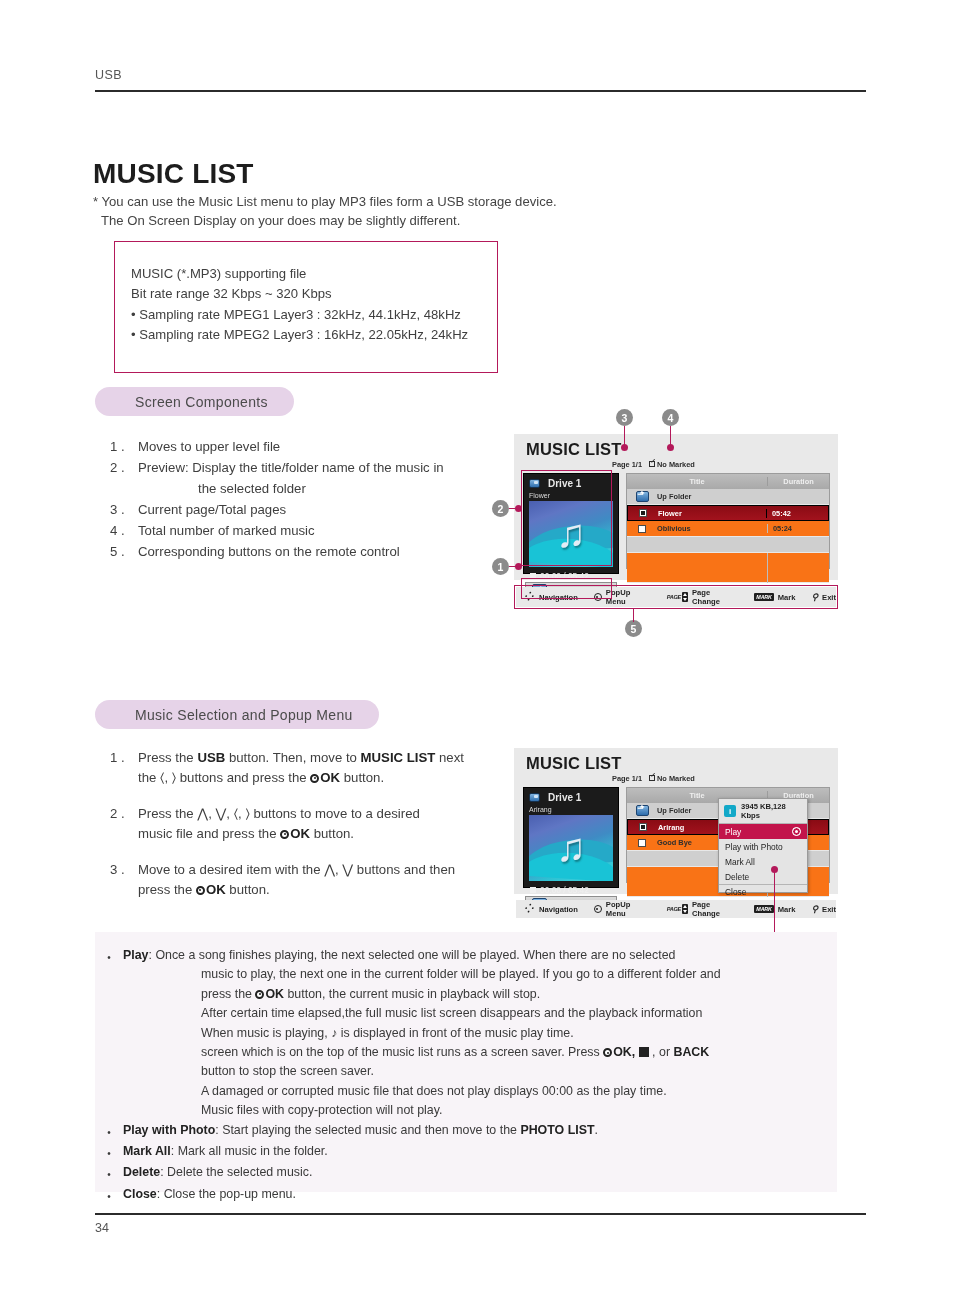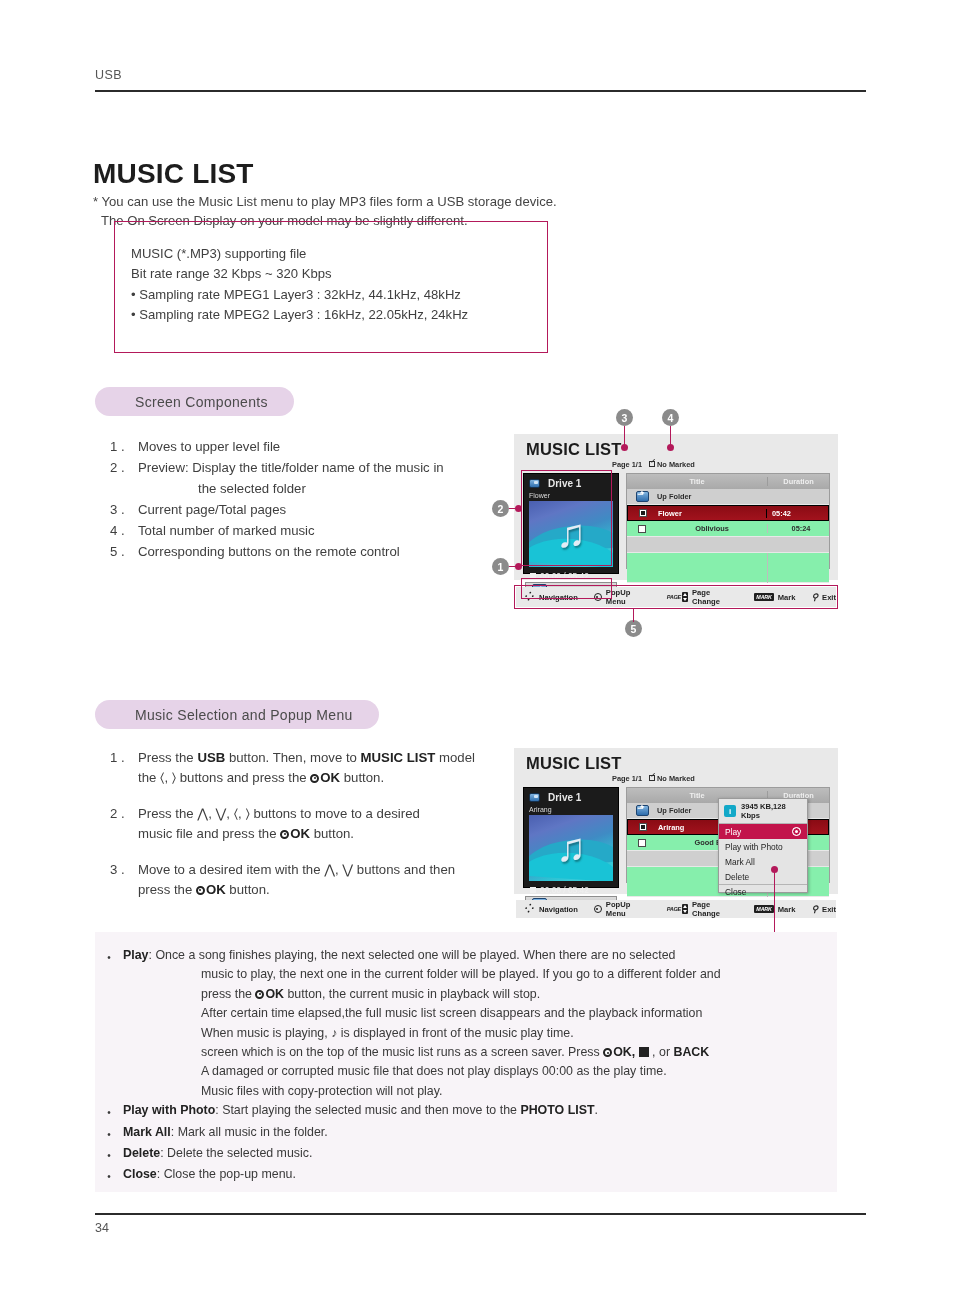--- a/index.html
+++ b/index.html
@@ -29,22 +29,22 @@
     letter-spacing: .2px;
   }
   .intro {
     position: absolute; left: 93px; top: 192px; width: 600px;
     font-size: 13.1px; line-height: 19px; color: #444;
   }
   .intro .l2 { padding-left: 8px; display: block; }
 
   
   .specbox {
-    position: absolute; left: 114px; top: 221px;
-    width: 434px; height: 132px;
+    position: absolute; left: 114px; top: 241px;
+    width: 384px; height: 132px;
     border: 1.4px solid #b3195a;
   }
   .specbox-inner {
     padding: 22px 0 0 16px;
     font-size: 13.1px; line-height: 20.3px; color: #3f3f3f;
   }
 
   
   .pill {
     position: absolute;
@@ -184,21 +184,21 @@
     font-size: 7.4px; font-weight: bold; color: #efefef;
   }
   .th-title { flex: 1; text-align: center; }
   .th-dur { width: 62px; text-align: center; border-left: 1px solid #9c9c9c; }
   .row {
     display: flex; height: 16px; align-items: center;
     border-bottom: 1px solid #e8e8e8;
     background: #cfcfcf;
     font-size: 7.4px; font-weight: bold; color: #2e2e2e;
   }
-  .row.alt { background: #86efac; text-align: center; }
+  .row.alt { background: #f97316; }
   .row.sel { background: linear-gradient(#8a0b14,#a2121d); color: #fff; border: 1px solid #000; }
   .r-ico { width: 30px; display: flex; justify-content: center; flex: none; }
   .r-title { flex: 1; }
   .r-dur { width: 62px; padding-left: 5px; border-left: 1px solid #bdbdbd; }
   .row.sel .r-dur { border-left: 1px solid #000; }
   .cbox {
     width: 8px; height: 8px; background: #fff; border: 1px solid #4a4a4a;
     position: relative;
   }
   .cbox.filled::after{
@@ -326,21 +326,21 @@
 </style>
 </head>
 <body>
 
 <div class="runhead">USB</div>
 <div class="runhead-rule"></div>
 
 <div class="page-title">MUSIC LIST</div>
 <div class="intro">
   <span>* You can use the Music List menu to play MP3 files form a USB storage device.</span>
-  <span class="l2">The On Screen Display on your model may be slightly different.</span>
+  <span class="l2">The On Screen Display on your does may be slightly different.</span>
 </div>
 
 <div class="specbox">
   <div class="specbox-inner">
     <div>MUSIC (*.MP3) supporting file</div>
     <div>Bit rate range 32 Kbps ~ 320 Kbps</div>
     <div>• Sampling rate MPEG1 Layer3 : 32kHz, 44.1kHz, 48kHz</div>
     <div>• Sampling rate MPEG2 Layer3 : 16kHz, 22.05kHz, 24kHz</div>
   </div>
 </div>
@@ -506,21 +506,21 @@
 <div class="lead" style="left:632.5px; top:609px; width:1.4px; height:13px;"></div>
 
 <div class="pill" id="pill-popup">
   <span>Music Selection and Popup Menu</span>
 </div>
 
 <div class="numlist" id="list-popup">
   <div class="nl-row">
     <span class="nl-n">1 .</span>
     <span class="nl-t">
-      <span>Press the </span><b>USB</b><span> button. Then, move to </span><b>MUSIC LIST</b><span> model</span><br>
+      <span>Press the </span><b>USB</b><span> button. Then, move to </span><b>MUSIC LIST</b><span> next</span><br>
       <span>the 〈, 〉 buttons and press the </span><i class="okdot"></i><b class="okglyph">OK</b><span> button.</span>
     </span>
   </div>
   <div class="nl-row">
     <span class="nl-n">2 .</span>
     <span class="nl-t">
       <span>Press the ⋀, ⋁, 〈, 〉 buttons to move to a desired</span><br>
       <span>music file and press the </span><i class="okdot"></i><b class="okglyph">OK</b><span> button.</span>
     </span>
   </div>
@@ -660,20 +660,21 @@
   <div class="desc">
     <div class="d-row">
       <span class="d-bullet">•</span>
       <span class="d-body">
         <b>Play</b><span>: Once a song finishes playing, the next selected one will be played. When there are no selected</span>
         <span class="hang">music to play, the next one in the current folder will be played. If you go to a different folder and</span>
         <span class="hang"><span>press the </span><i class="okdot"></i><b>OK</b><span> button, the current music in playback will stop.</span></span>
         <span class="hang">After certain time elapsed,the full music list screen disappears and the playback information</span>
         <span class="hang"><span>When music is playing, </span><span>♪</span><span> is displayed in front of the music play time.</span></span>
         <span class="hang"><span>screen which is on the top of the music list runs as a screen saver. Press </span><i class="okdot"></i><b>OK,</b> <i class="stopsq"></i><span> , or </span><b>BACK</b></span>
+        <span class="hang">button to stop the screen saver.</span>
         <span class="hang">A damaged or corrupted music file that does not play displays 00:00 as the play time.</span>
         <span class="hang">Music files with copy-protection will not play.</span>
       </span>
     </div>
 
     <div class="d-list">
       <div class="d-row">
         <span class="d-bullet">•</span>
         <span class="d-body"><b>Play with Photo</b><span>: Start playing the selected music and then move to the </span><b>PHOTO LIST</b><span>.</span></span>
       </div>

